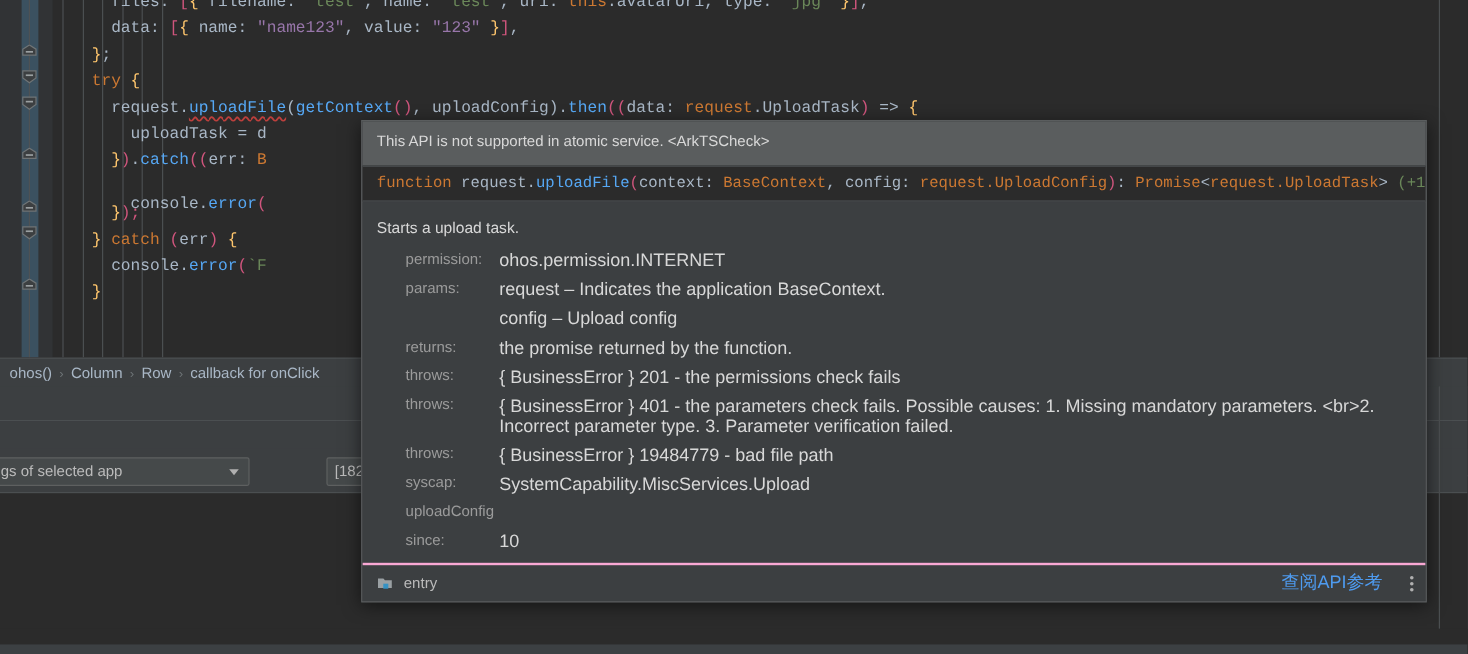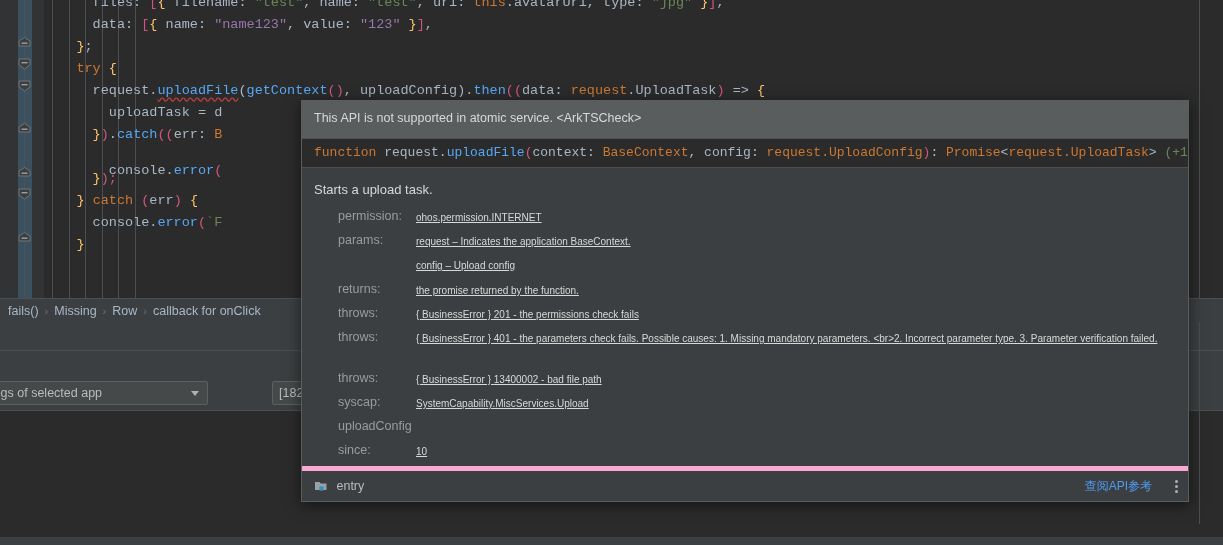--- a/index.html
+++ b/index.html
@@ -152,39 +152,38 @@
     background:#3c3f41;overflow:hidden;
   }
   #popupBody .summary{
     position:absolute;left:12px;top:13px;font-size:13px;color:#d8d8d8;
   }
   .docrow{position:absolute;left:12px;right:10px;}
   .dockey{
     position:absolute;left:0;top:0;width:92px;font-size:12.5px;color:#9b9b9b;padding-left:24px;
   }
   .docval{
-    position:absolute;left:102px;right:4px;font-size:10px;color:#d8d8d8;
+    position:absolute;left:102px;right:4px;font-size:15px;color:#d8d8d8;
     line-height:17px;
-    text-decoration:underline;
   }
   #popupFooter{
     position:absolute;left:0;bottom:0;width:886px;height:30px;
-    background:#3c3f41;border-top:5px solid #f9a8d4;
+    background:#3c3f41;border-top:2px solid #f9a8d4;
   }
   #footerModule{
     position:absolute;left:12px;top:0;height:30px;line-height:30px;
     font-size:12.5px;color:#bbbbbb;
   }
   #moduleIcon{
     display:inline-block;vertical-align:-3px;width:14px;height:14px;
     margin-right:5px;position:relative;
   }
   #apiRefLink{
     position:absolute;right:36px;top:0;height:30px;line-height:30px;
-    font-size:12px;color:#4e9bf0;cursor:pointer;
+    font-size:15px;color:#4e9bf0;cursor:pointer;
   }
   #footerMenu{
     position:absolute;right:10px;top:9px;width:3px;height:13px;
   }
   #footerMenu i{
     display:block;width:3px;height:3px;background:#b0b0b0;border-radius:50%;
     margin-bottom:2px;
   }
 </style>
 </head>
@@ -260,21 +259,21 @@
         <div class="codeline mono" style="top: 190px;"><span class="brace1">    }</span><span class="id"> </span><span class="kw">catch</span><span class="id"> </span><span class="brace2">(</span><span class="id">err</span><span class="brace2">)</span><span class="id"> </span><span class="brace1">{</span></div>
         <div class="codeline mono" style="top: 212px;"><span class="id">      console.</span><span class="cyan">error</span><span class="brace2">(</span><span class="str">`F</span></div>
         <div class="codeline mono" style="top: 234px;"><span class="brace1">    }</span></div>
       </div>
   </div>
 
   <div id="rightEditorEdge"></div>
 </div>
 
 <div id="breadcrumbBar">
-  <div id="breadcrumb"><span>fails()</span><span class="sep">›</span><span>Missing</span><span class="sep">›</span><span>Row</span><span class="sep">›</span><span>callback for onClick</span></div>
+  <div id="breadcrumb"><span>ohos()</span><span class="sep">›</span><span>Column</span><span class="sep">›</span><span>Row</span><span class="sep">›</span><span>callback for onClick</span></div>
 </div>
 
 <div id="lowerPanel">
   <div id="lowerTabStrip"></div>
   <div id="lowerBody"></div>
   <div id="logToolbar">
     <div id="appFilterCombo">
       <span id="appFilterLabel">User logs of selected app</span>
       <span id="appFilterArrow"></span>
     </div>
@@ -323,21 +322,21 @@
         <div class="docrow" style="top: 137px;">
           <div class="dockey">throws:</div>
           <div class="docval">{ BusinessError } 201 - the permissions check fails</div>
         </div>
         <div class="docrow" style="top: 161px;">
           <div class="dockey">throws:</div>
           <div class="docval">{ BusinessError } 401 - the parameters check fails. Possible causes: 1. Missing mandatory parameters. &lt;br&gt;2. Incorrect parameter type. 3. Parameter verification failed.</div>
         </div>
         <div class="docrow" style="top: 202px;">
           <div class="dockey">throws:</div>
-          <div class="docval">{ BusinessError } 13400002 - bad file path</div>
+          <div class="docval">{ BusinessError } 19484779 - bad file path</div>
         </div>
         <div class="docrow" style="top: 226px;">
           <div class="dockey">syscap:</div>
           <div class="docval">SystemCapability.MiscServices.Upload</div>
         </div>
         <div class="docrow" style="top: 250px;">
           <div class="dockey">uploadConfig</div>
         </div>
         <div class="docrow" style="top: 274px;">
           <div class="dockey">since:</div>

